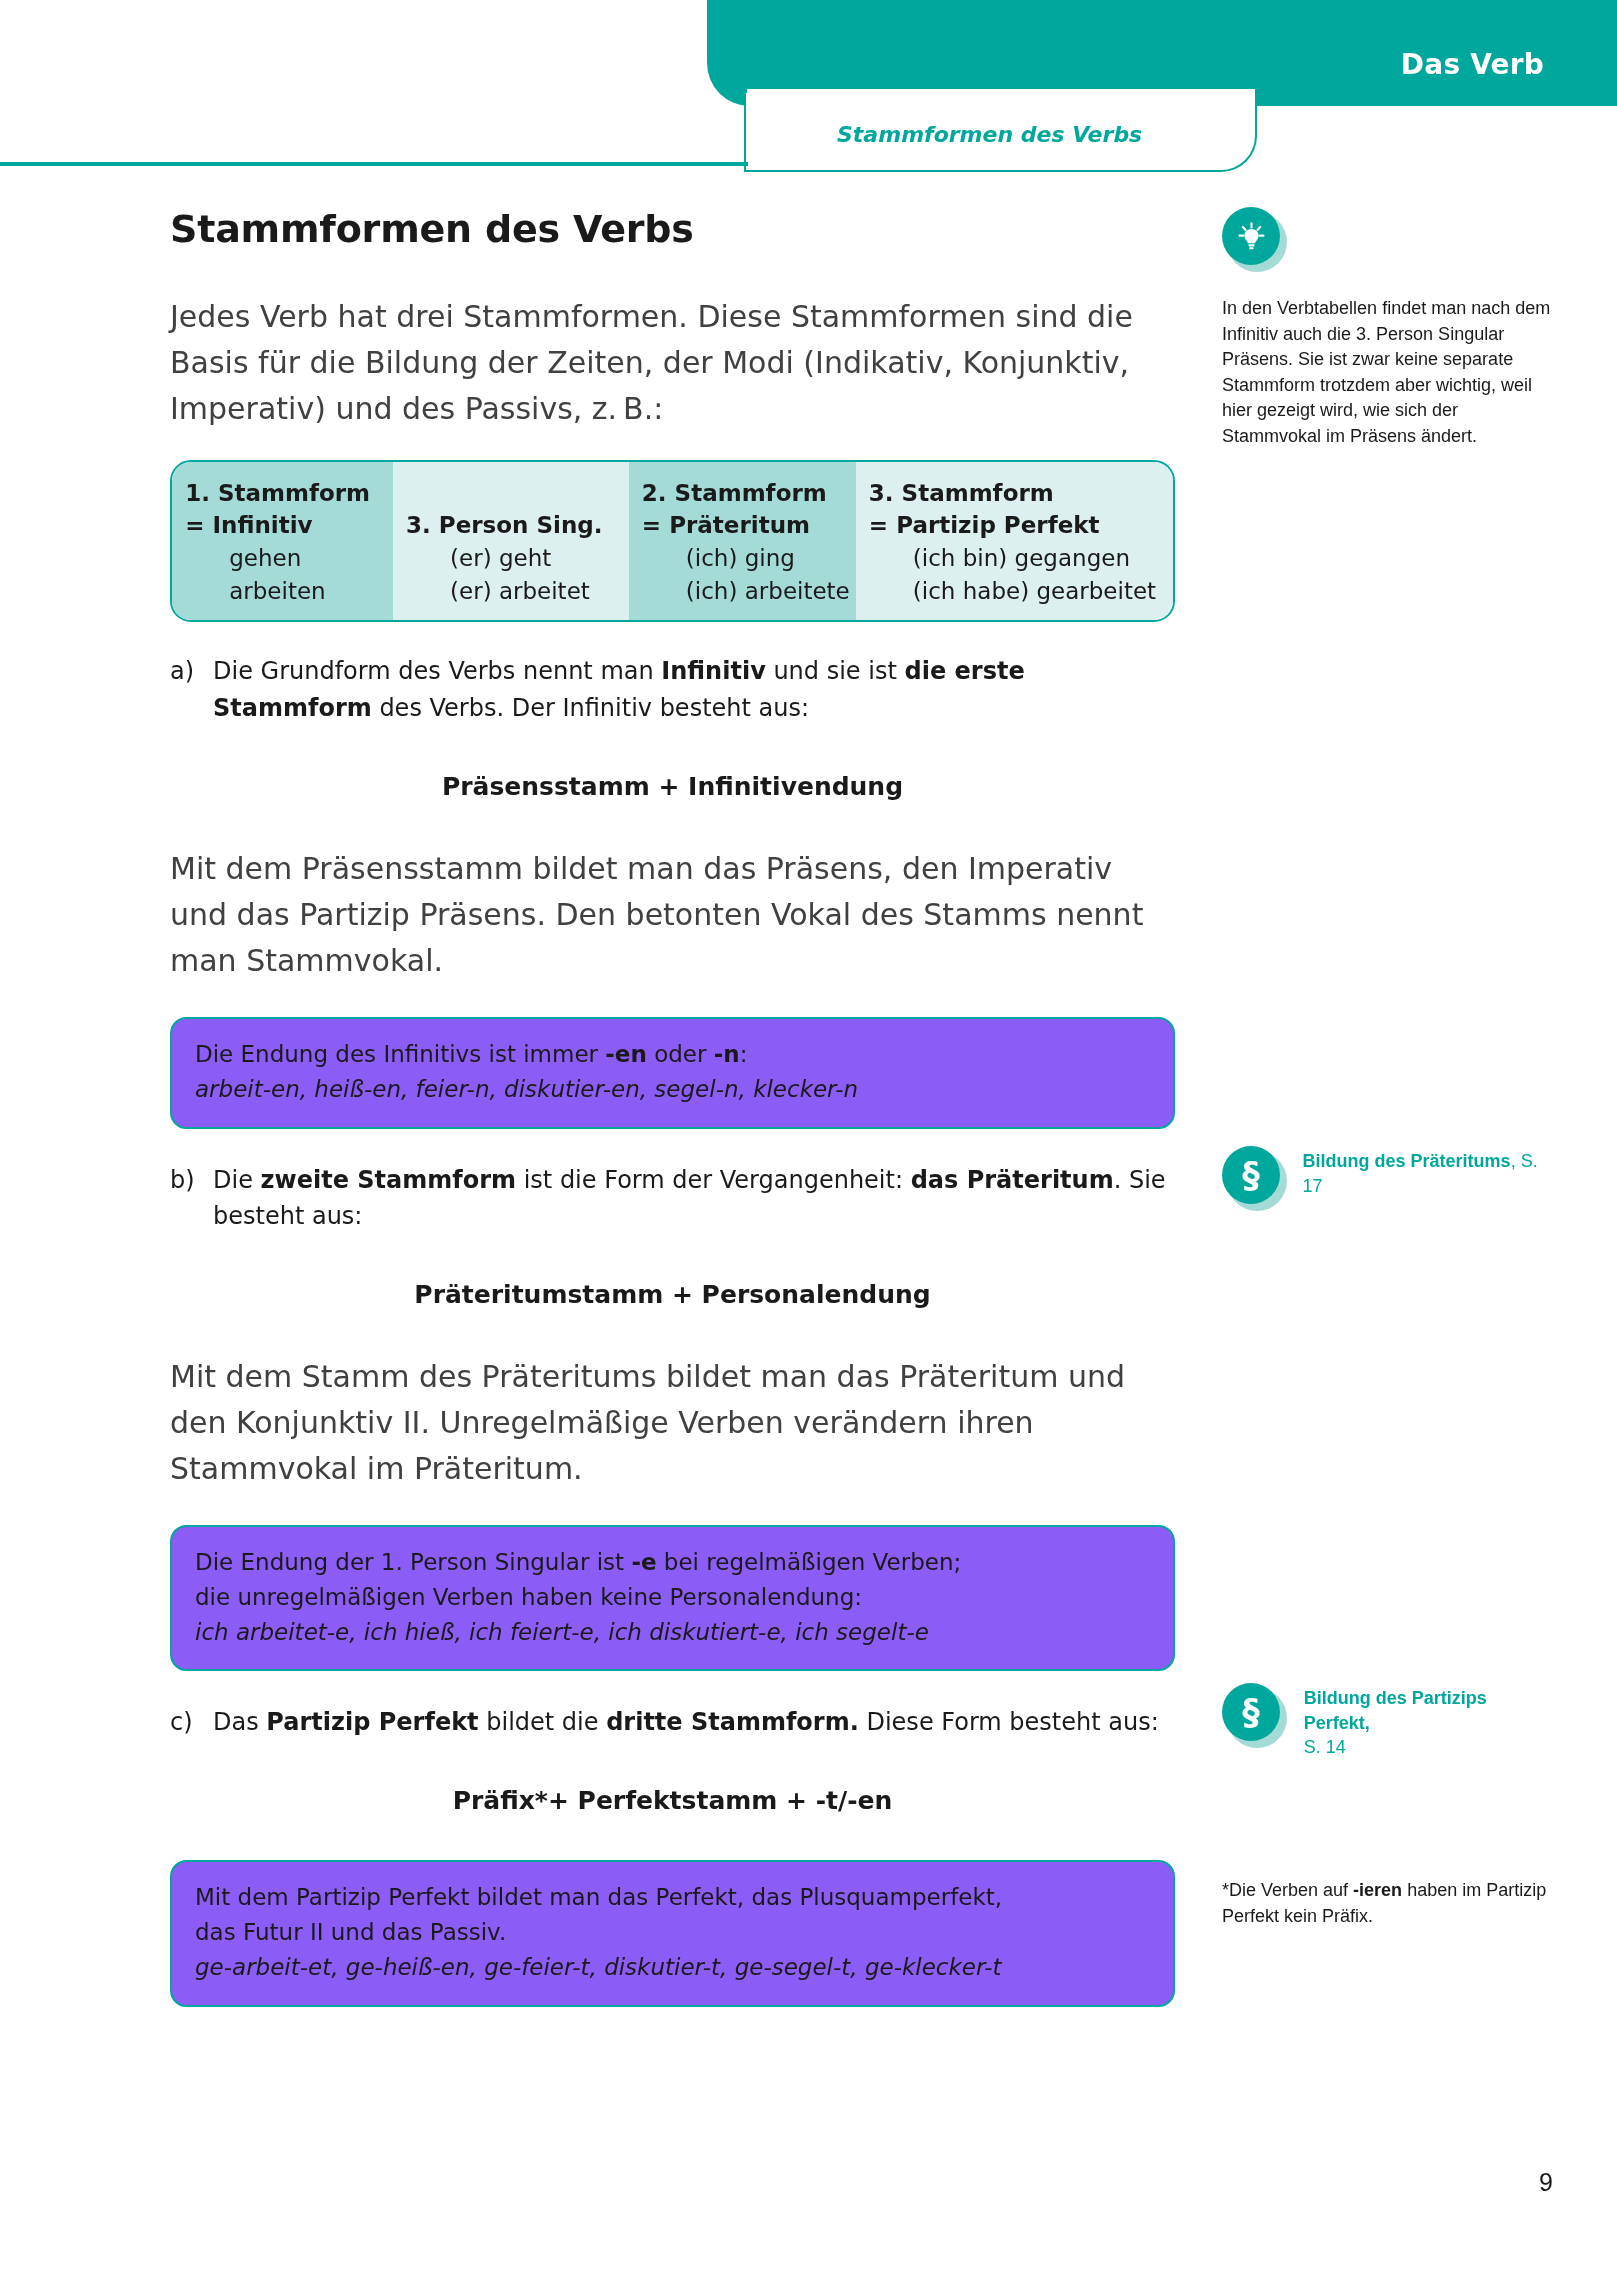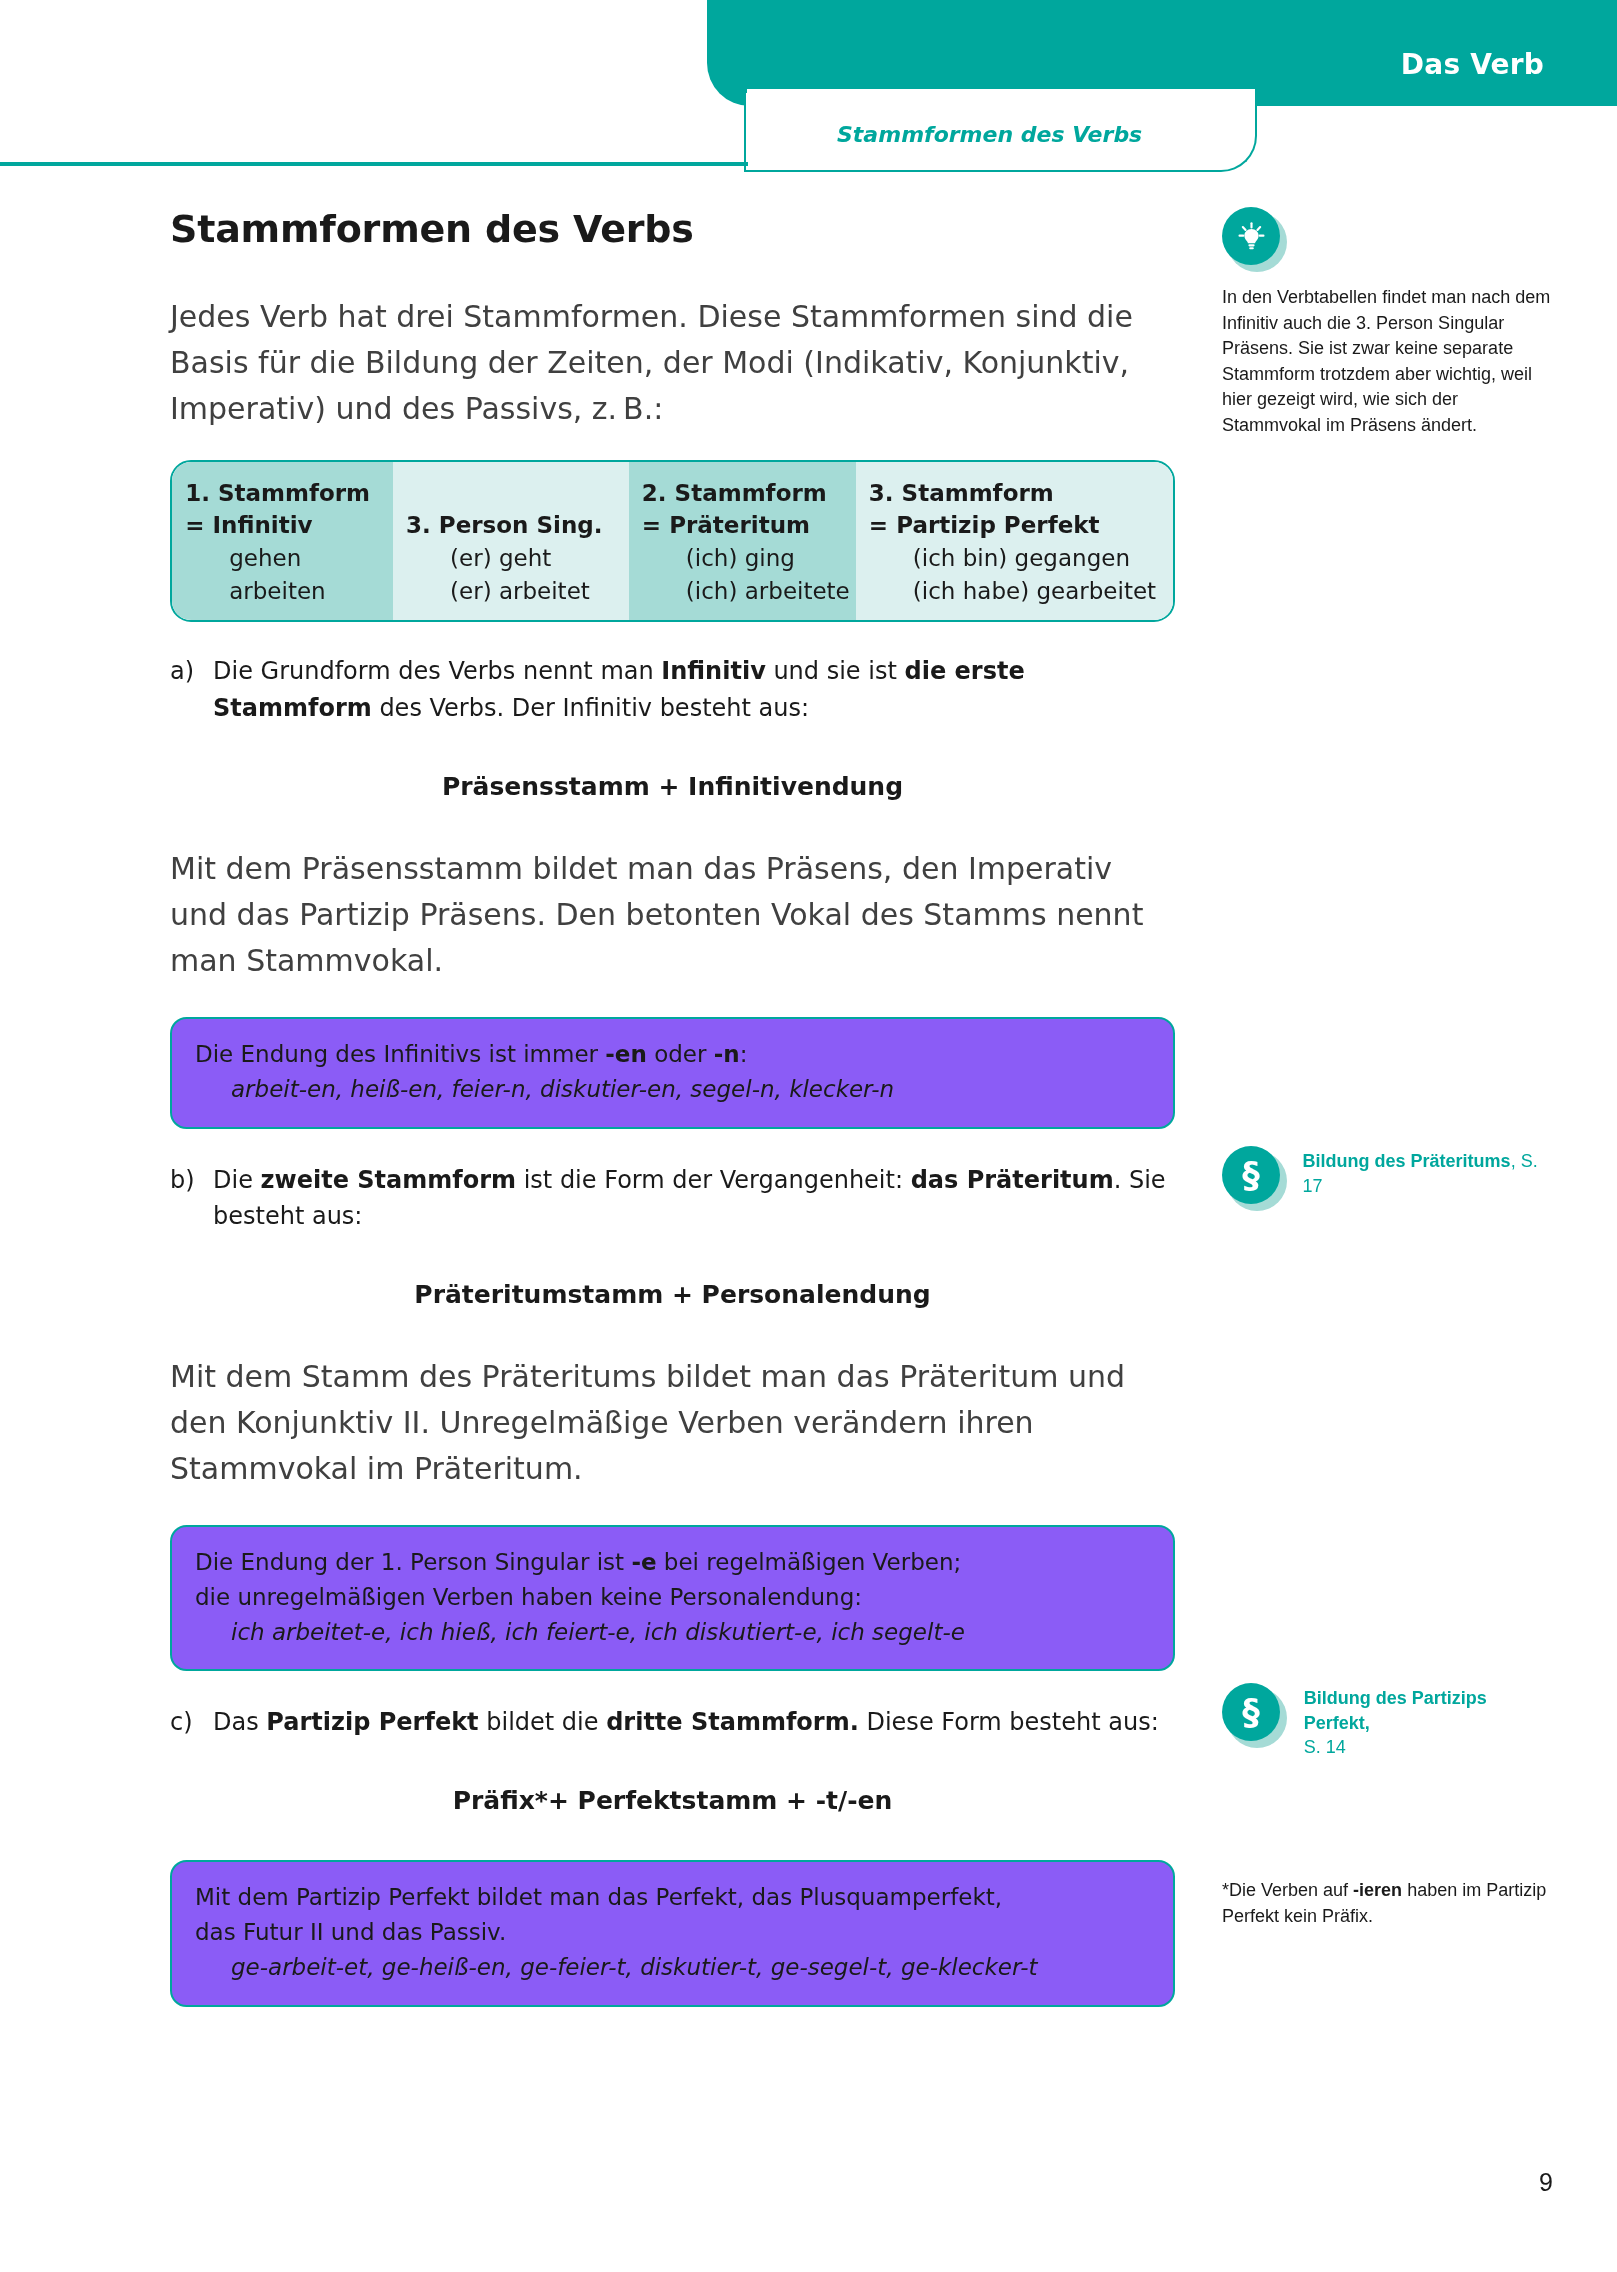--- a/index.html
+++ b/index.html
@@ -151,21 +151,21 @@
     margin: 33px 0 33px 0;
     width: 1005px;
     box-sizing: border-box;
     background: #8b5cf6;
     border: 2.5px solid #00a79d;
     border-radius: 16.5px;
     padding: 18px 23px 20px 23px;
     font-size: 23px;
     line-height: 1.52;
   }
-  .info-box .ital { font-style: italic; margin-left: 36px; }
+  .info-box .ital { font-style: italic; }
 
   
   #sidebar {
     position: absolute;
     left: 1222px;
     top: 207px;
     width: 331px;
   }
   .side-block { position: absolute; width: 331px; }
   .side-icon {
@@ -330,21 +330,21 @@
             <line x1="30.5" y1="8.5" x2="27.2" y2="12"></line>
             <line x1="5.5" y1="19" x2="10" y2="19"></line>
             <line x1="34.5" y1="19" x2="30" y2="19"></line>
           </g>
           <path d="M20 11c-5 0-8.6 3.6-8.6 8.1 0 3.2 1.9 5.2 3.1 6.6.8 1 1.1 1.7 1.1 2.6h8.8c0-.9.3-1.6 1.1-2.6 1.2-1.4 3.1-3.4 3.1-6.6C28.6 14.6 25 11 20 11z" fill="#ffffff"></path>
           <rect x="16.2" y="29.4" width="7.6" height="2.6" rx="1.3" fill="#ffffff"></rect>
           <rect x="17.2" y="33" width="5.6" height="2.4" rx="1.2" fill="#ffffff"></rect>
         </svg>
       </div>
     </div>
-    <div class="side-note" style="margin-top:13px;">In den Verbtabellen findet man nach dem Infinitiv auch die 3. Person Singular Präsens. Sie ist zwar keine separate Stammform trotzdem aber wichtig, weil hier gezeigt wird, wie sich der Stammvokal im Präsens ändert.</div>
+    <div class="side-note" style="margin-top:24px;">In den Verbtabellen findet man nach dem Infinitiv auch die 3. Person Singular Präsens. Sie ist zwar keine separate Stammform trotzdem aber wichtig, weil hier gezeigt wird, wie sich der Stammvokal im Präsens ändert.</div>
   </div>
 
   <div class="xref" style="top:939px;">
     <div class="side-icon">
       <div class="ring"></div>
       <div class="disc">
           <span class="glyph">§</span>
         </div>
     </div>
     <div class="xtext"><b>Bildung des Präteritums</b><span>, S. 17</span></div>

